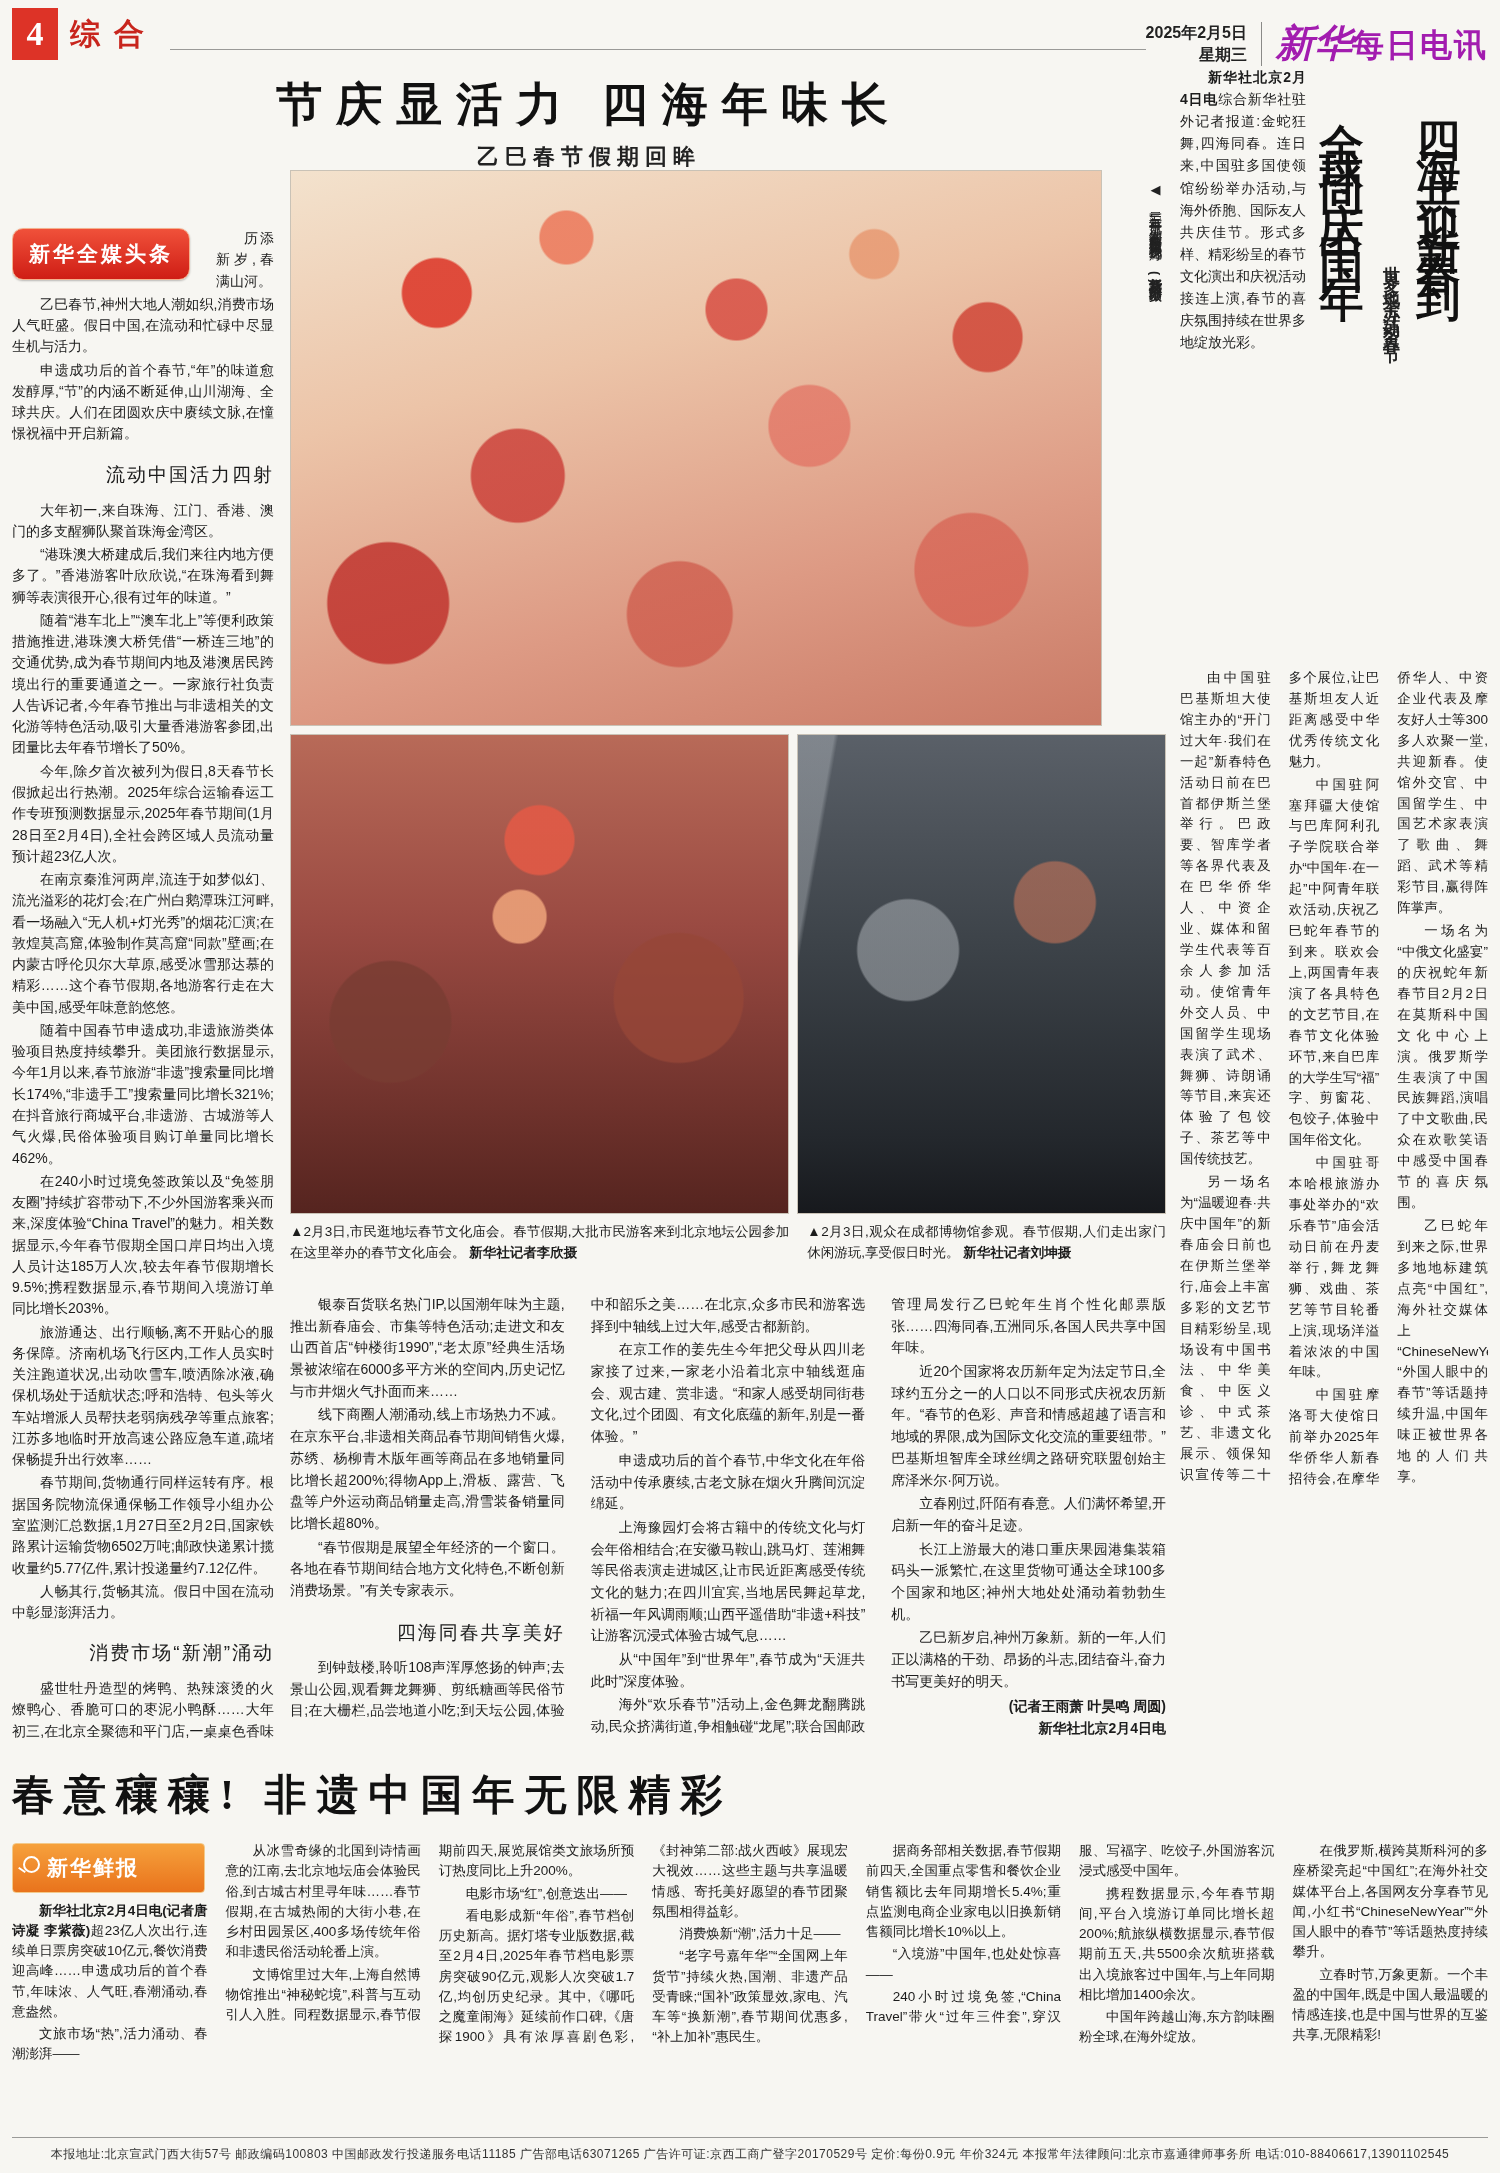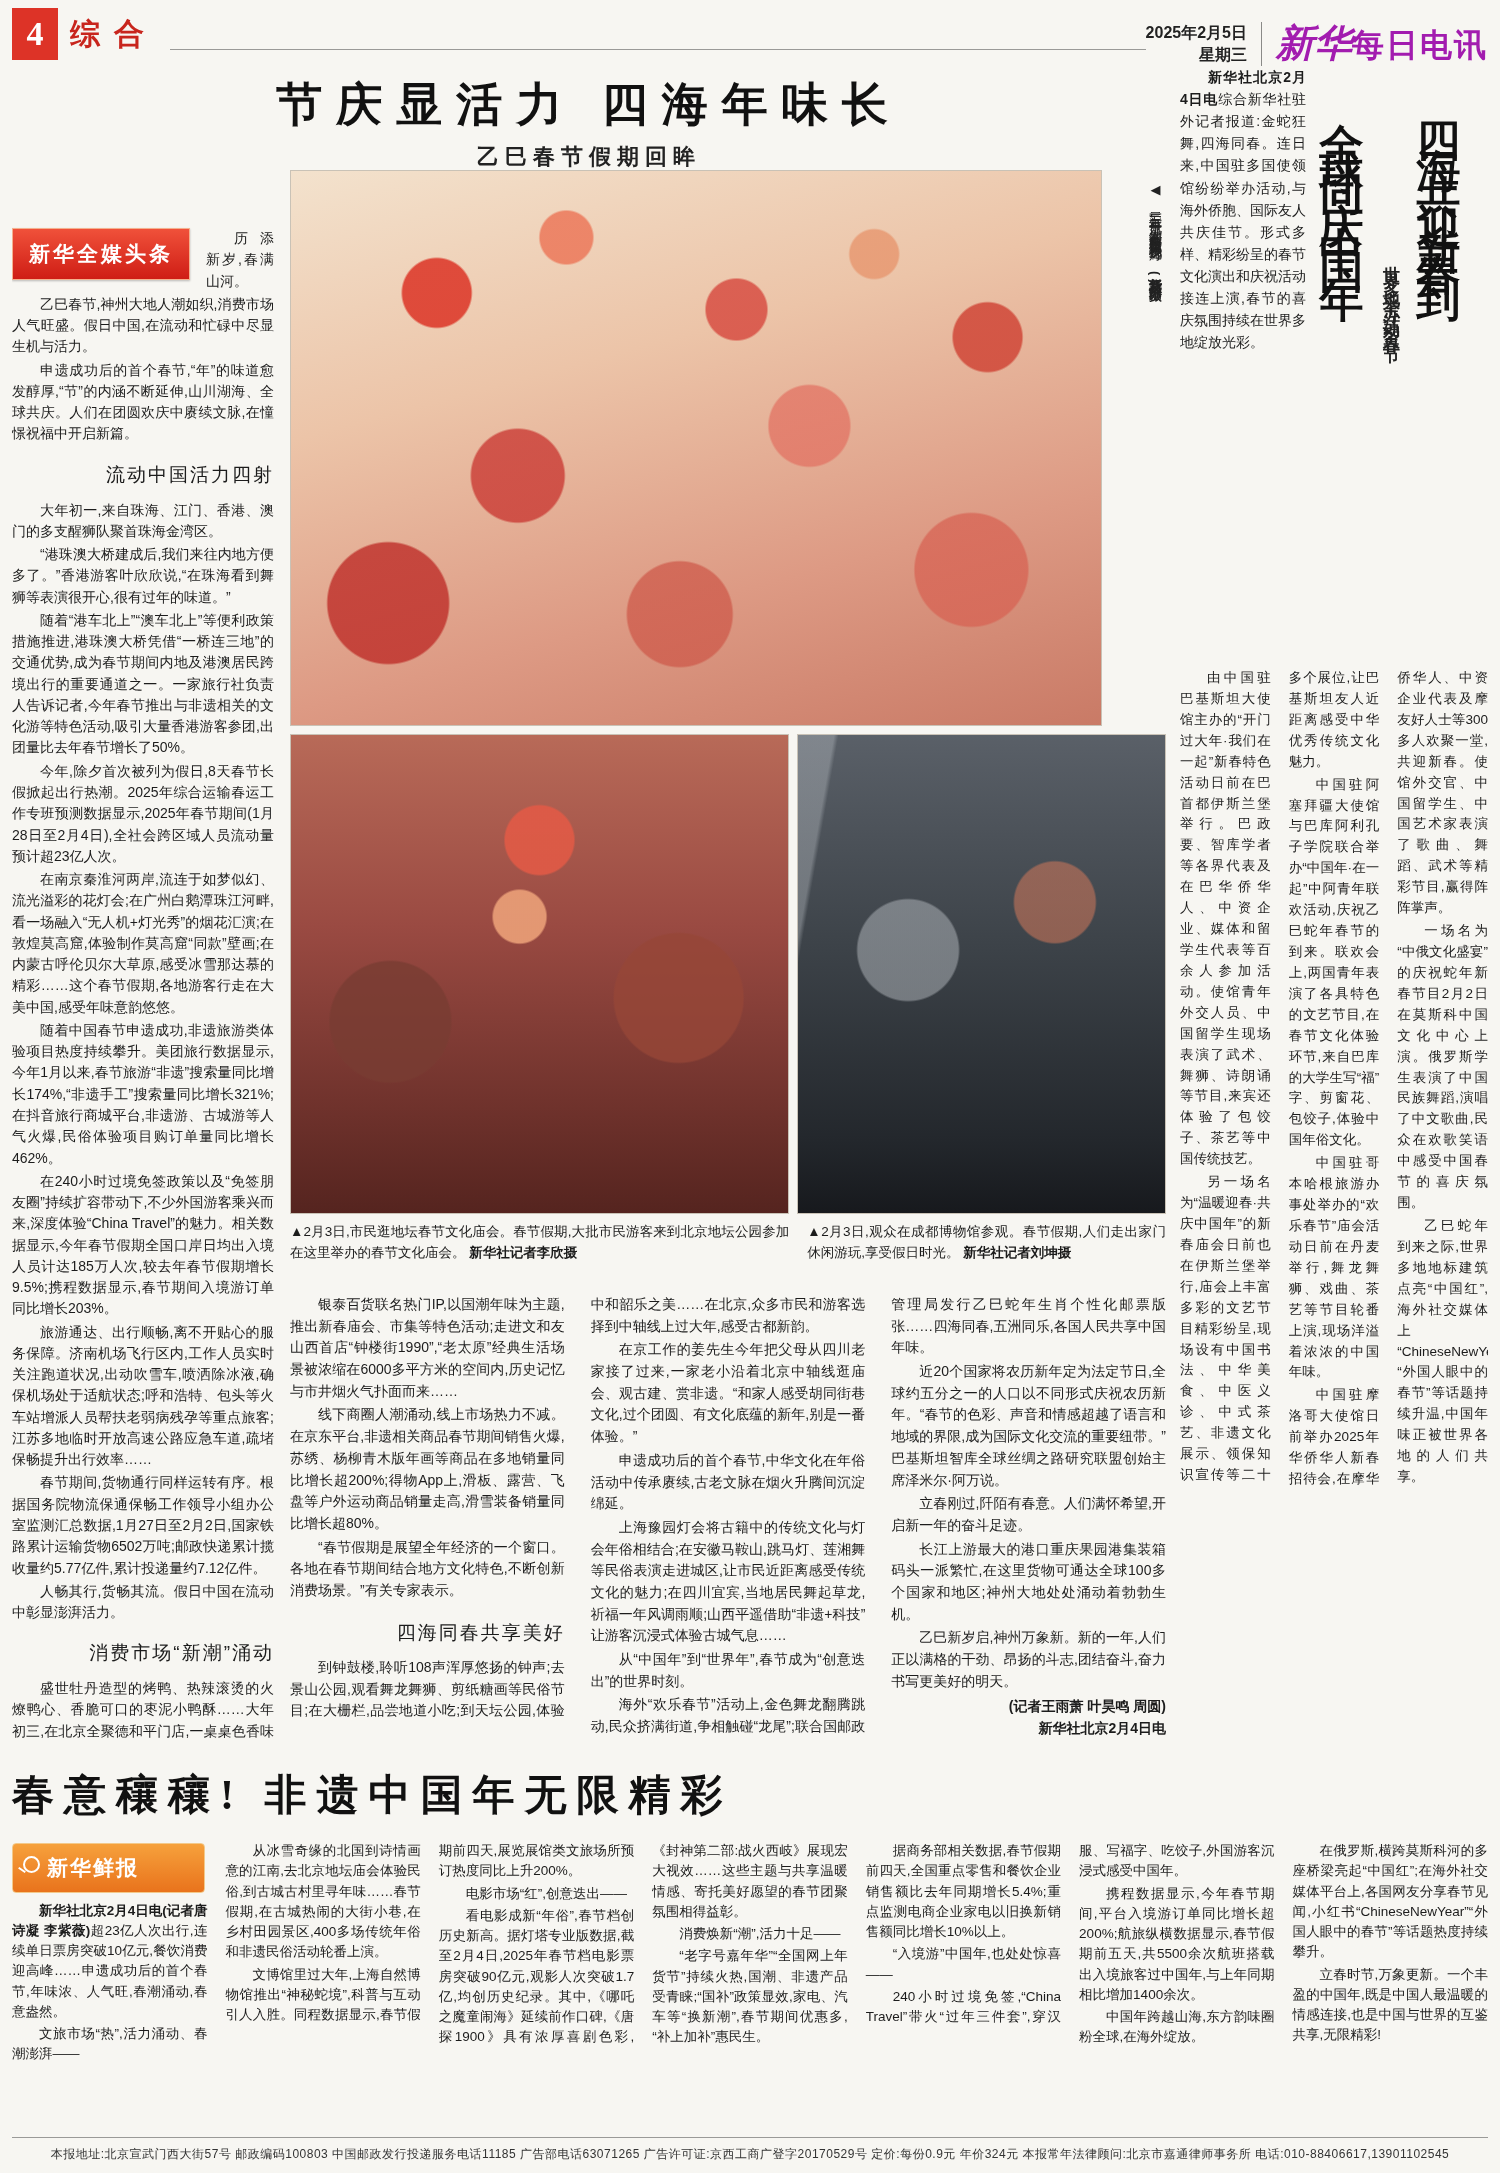--- a/index.html
+++ b/index.html
@@ -20,21 +20,21 @@
   
   .body-row{display:flex;gap:14px;height:1683px;}
   .left-mid{flex:1;display:flex;flex-direction:column;min-width:0;}
   .headline-block{height:108px;text-align:center;padding-top:12px;box-sizing:border-box;}
   .headline-block h1{margin:0;font-size:46px;font-weight:bold;letter-spacing:14px;color:#111;font-family:"Liberation Serif","DejaVu Serif",serif;}
   .headline-block h2{margin:6px 0 0 0;font-size:22px;font-weight:bold;letter-spacing:6px;color:#222;}
   .content-row{display:flex;gap:16px;flex:1;min-height:0;}
   
   .left-col{width:262px;flex:none;overflow:hidden;font-size:14px;line-height:1.52;text-align:justify;}
   .left-col .badge-wrap{margin:58px 0 8px 0;}
-  .badge-red{display:inline-block;background:linear-gradient(180deg,#f0513a,#cf1d15);color:#fff;font-size:21px;font-weight:bold;letter-spacing:3px;padding:9px 16px;border:1px solid #f5b08e;border-radius:0;box-shadow:0 1px 2px rgba(0,0,0,.25);float:left;margin-right:16px;}
+  .badge-red{display:inline-block;background:linear-gradient(180deg,#f0513a,#cf1d15);color:#fff;font-size:21px;font-weight:bold;letter-spacing:3px;padding:9px 16px;border:1px solid #f5b08e;border-radius:11px;box-shadow:0 1px 2px rgba(0,0,0,.25);float:left;margin-right:26px;}
   .para{margin:0 0 2px 0;text-indent:2em;}
   h3.subhead{font-size:19px;text-align:right;font-weight:normal;margin:16px 0 10px 0;letter-spacing:2px;}
   
   .middle{flex:1;min-width:0;display:flex;flex-direction:column;}
   .top-photo-row{display:flex;height:556px;gap:6px;}
   .photo{border:1px solid #c9c2b6;box-sizing:border-box;}
   .photo-top{flex:1;background:
     radial-gradient(circle at 18% 22%, rgba(221,60,45,.9) 0 34px, transparent 36px),
     radial-gradient(circle at 34% 12%, rgba(236,120,90,.85) 0 26px, transparent 28px),
     radial-gradient(circle at 55% 25%, rgba(214,70,60,.8) 0 30px, transparent 32px),
@@ -173,21 +173,21 @@
                 <p class="para">银泰百货联名热门IP,以国潮年味为主题,推出新春庙会、市集等特色活动;走进文和友山西首店“钟楼街1990”,“老太原”经典生活场景被浓缩在6000多平方米的空间内,历史记忆与市井烟火气扑面而来……</p>
                 <p class="para">线下商圈人潮涌动,线上市场热力不减。在京东平台,非遗相关商品春节期间销售火爆,苏绣、杨柳青木版年画等商品在多地销量同比增长超200%;得物App上,滑板、露营、飞盘等户外运动商品销量走高,滑雪装备销量同比增长超80%。</p>
                 <p class="para">“春节假期是展望全年经济的一个窗口。各地在春节期间结合地方文化特色,不断创新消费场景。”有关专家表示。</p>
               </div>
             <h3 class="subhead">四海同春共享美好</h3>
             <div>
                 <p class="para">到钟鼓楼,聆听108声浑厚悠扬的钟声;去景山公园,观看舞龙舞狮、剪纸糖画等民俗节目;在大栅栏,品尝地道小吃;到天坛公园,体验中和韶乐之美……在北京,众多市民和游客选择到中轴线上过大年,感受古都新韵。</p>
                 <p class="para">在京工作的姜先生今年把父母从四川老家接了过来,一家老小沿着北京中轴线逛庙会、观古建、赏非遗。“和家人感受胡同街巷文化,过个团圆、有文化底蕴的新年,别是一番体验。”</p>
                 <p class="para">申遗成功后的首个春节,中华文化在年俗活动中传承赓续,古老文脉在烟火升腾间沉淀绵延。</p>
                 <p class="para">上海豫园灯会将古籍中的传统文化与灯会年俗相结合;在安徽马鞍山,跳马灯、莲湘舞等民俗表演走进城区,让市民近距离感受传统文化的魅力;在四川宜宾,当地居民舞起草龙,祈福一年风调雨顺;山西平遥借助“非遗+科技”让游客沉浸式体验古城气息……</p>
-                <p class="para">从“中国年”到“世界年”,春节成为“创意迭出”的世界时刻。</p>
+                <p class="para">从“中国年”到“世界年”,春节成为“天涯共此时”深度体验。</p>
                 <p class="para">海外“欢乐春节”活动上,金色舞龙翻腾跳动,民众挤满街道,争相触碰“龙尾”;联合国邮政管理局发行乙巳蛇年生肖个性化邮票版张……四海同春,五洲同乐,各国人民共享中国年味。</p>
                 <p class="para">近20个国家将农历新年定为法定节日,全球约五分之一的人口以不同形式庆祝农历新年。“春节的色彩、声音和情感超越了语言和地域的界限,成为国际文化交流的重要纽带。”巴基斯坦智库全球丝绸之路研究联盟创始主席泽米尔·阿万说。</p>
                 <p class="para">立春刚过,阡陌有春意。人们满怀希望,开启新一年的奋斗足迹。</p>
                 <p class="para">长江上游最大的港口重庆果园港集装箱码头一派繁忙,在这里货物可通达全球100多个国家和地区;神州大地处处涌动着勃勃生机。</p>
                 <p class="para">乙巳新岁启,神州万象新。新的一年,人们正以满格的干劲、昂扬的斗志,团结奋斗,奋力书写更美好的明天。</p>
               </div>
             <p class="byline"><span>(记者王雨萧 叶昊鸣 周圆)</span><br><span>新华社北京2月4日电</span></p>
           </div>
         </div>
       </div>

